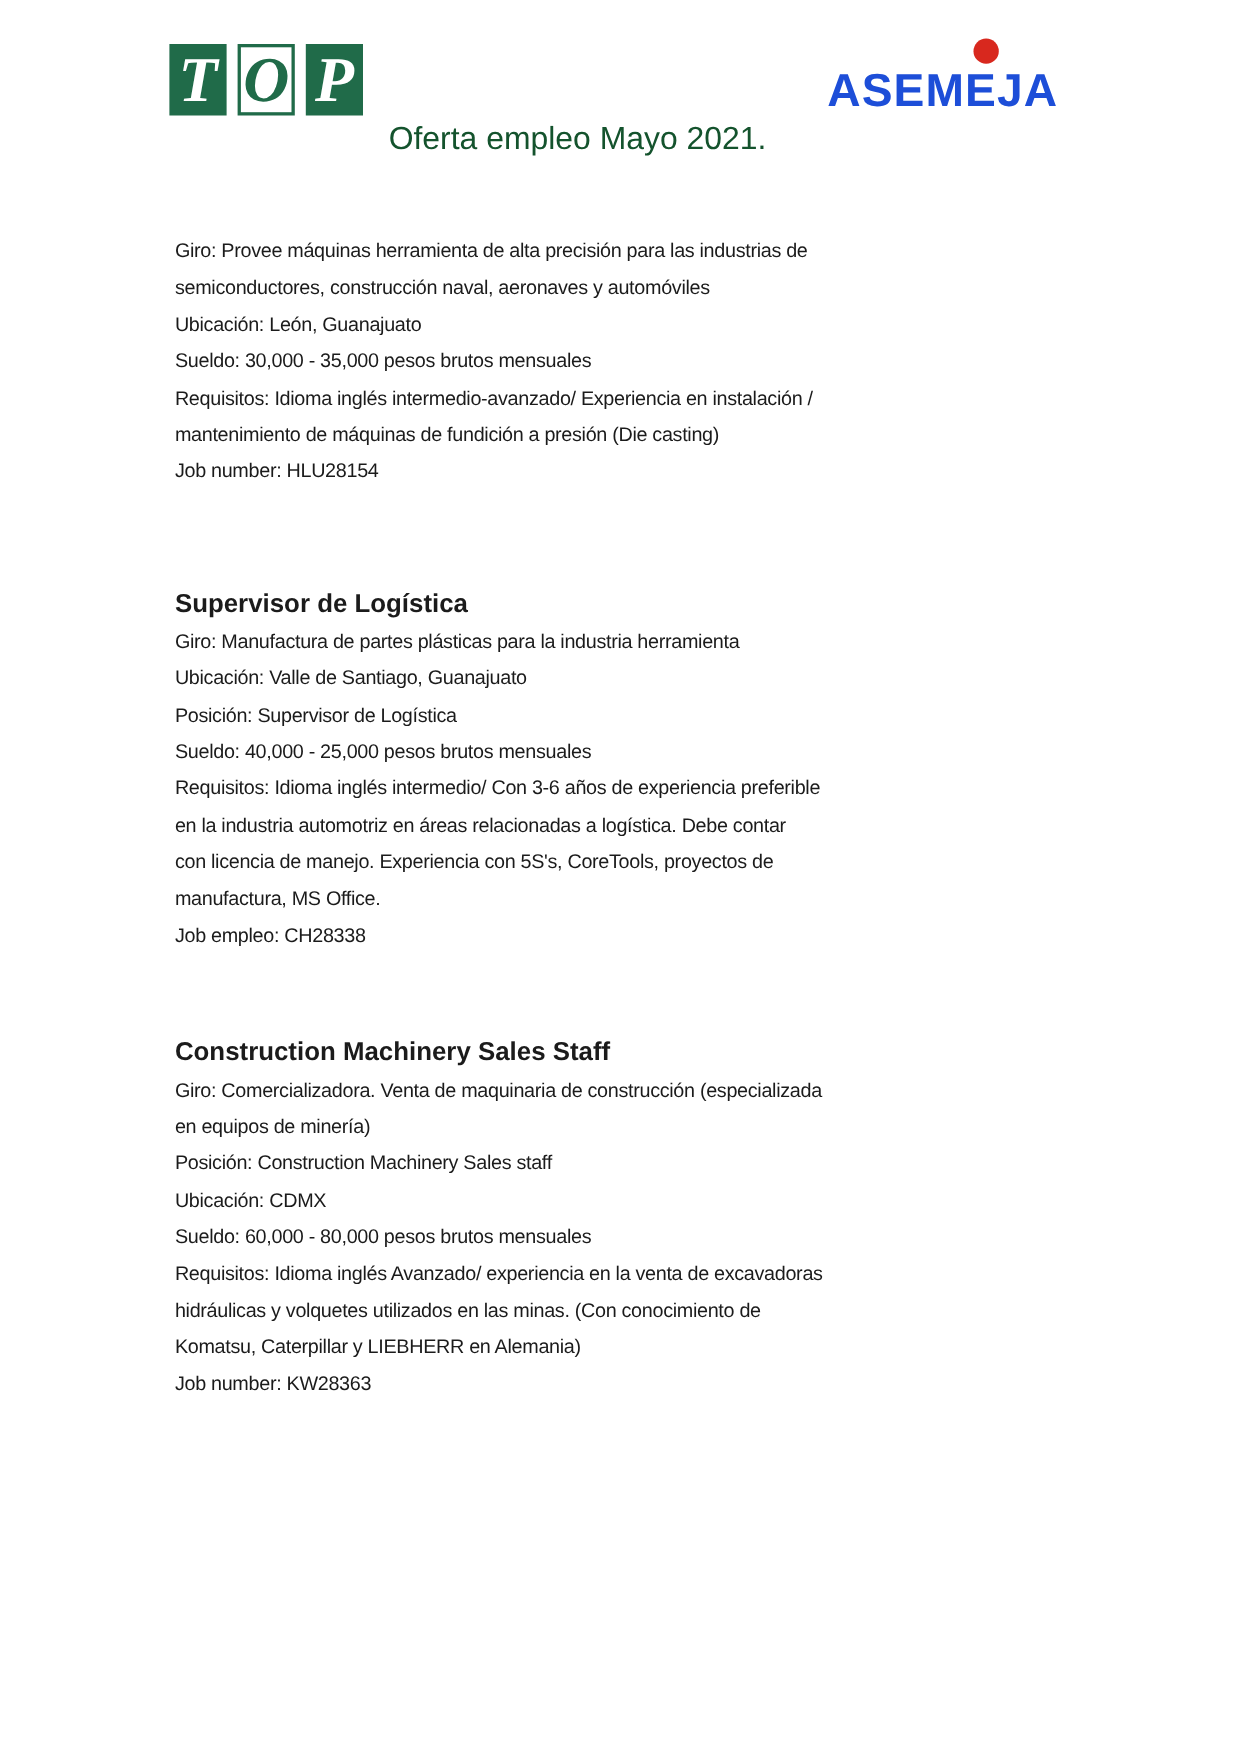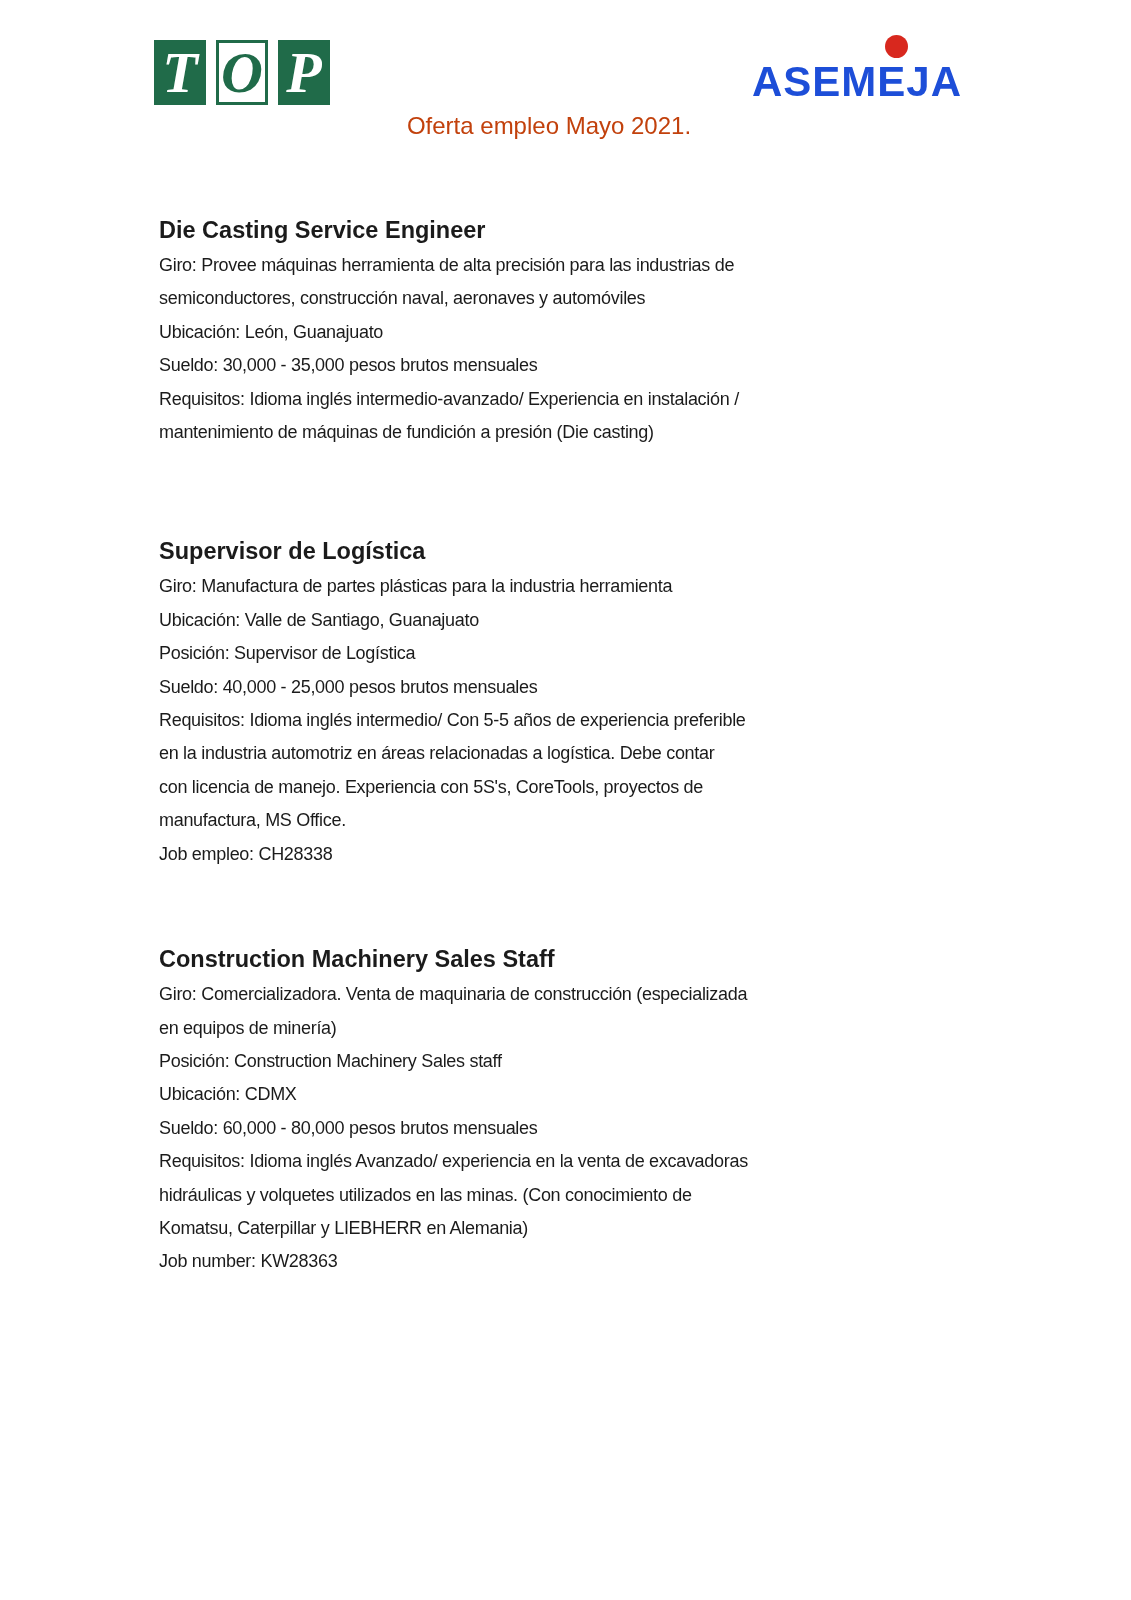--- a/index.html
+++ b/index.html
@@ -78,24 +78,23 @@
     background: #D8281E;
   }
 
   
   .doc-title {
     position: absolute;
     left: 0;
     top: 107px;
     width: 1050px;
     text-align: center;
-    font-size: 24px;
+    font-size: 29px;
     line-height: 38px;
-    color: #c2410c;
-    padding-left: 24px;
+    color: #14532d;
   }
 
   
   .content {
     position: absolute;
     left: 159px;
     top: 212px;
     width: 770px;
   }
   .job h2 {
@@ -135,36 +134,36 @@
   <div class="asemeja-logo">
     <span class="asemeja-dot"></span>
     <span class="asemeja-text">ASEMEJA</span>
   </div>
 
   <div class="doc-title">Oferta empleo Mayo 2021.</div>
 
   <div class="content">
 
     <section class="job j1">
-      <h2>Die Casting Service Engineer</h2>
       <div class="line">Giro: Provee máquinas herramienta de alta precisión para las industrias de</div>
       <div class="line">semiconductores, construcción naval, aeronaves y automóviles</div>
       <div class="line">Ubicación: León, Guanajuato</div>
       <div class="line">Sueldo: 30,000 - 35,000 pesos brutos mensuales</div>
       <div class="line">Requisitos: Idioma inglés intermedio-avanzado/ Experiencia en instalación /</div>
       <div class="line">mantenimiento de máquinas de fundición a presión (Die casting)</div>
+      <div class="line">Job number: HLU28154</div>
     </section>
 
     <section class="job j2">
       <h2>Supervisor de Logística</h2>
       <div class="line">Giro: Manufactura de partes plásticas para la industria herramienta</div>
       <div class="line">Ubicación: Valle de Santiago, Guanajuato</div>
       <div class="line">Posición: Supervisor de Logística</div>
       <div class="line">Sueldo: 40,000 - 25,000 pesos brutos mensuales</div>
-      <div class="line">Requisitos: Idioma inglés intermedio/ Con 5-5 años de experiencia preferible</div>
+      <div class="line">Requisitos: Idioma inglés intermedio/ Con 3-6 años de experiencia preferible</div>
       <div class="line">en la industria automotriz en áreas relacionadas a logística. Debe contar</div>
       <div class="line">con licencia de manejo. Experiencia con 5S's, CoreTools, proyectos de</div>
       <div class="line">manufactura, MS Office.</div>
       <div class="line">Job empleo: CH28338</div>
     </section>
 
     <section class="job j3">
       <h2>Construction Machinery Sales Staff</h2>
       <div class="line">Giro: Comercializadora. Venta de maquinaria de construcción (especializada</div>
       <div class="line">en equipos de minería)</div>

